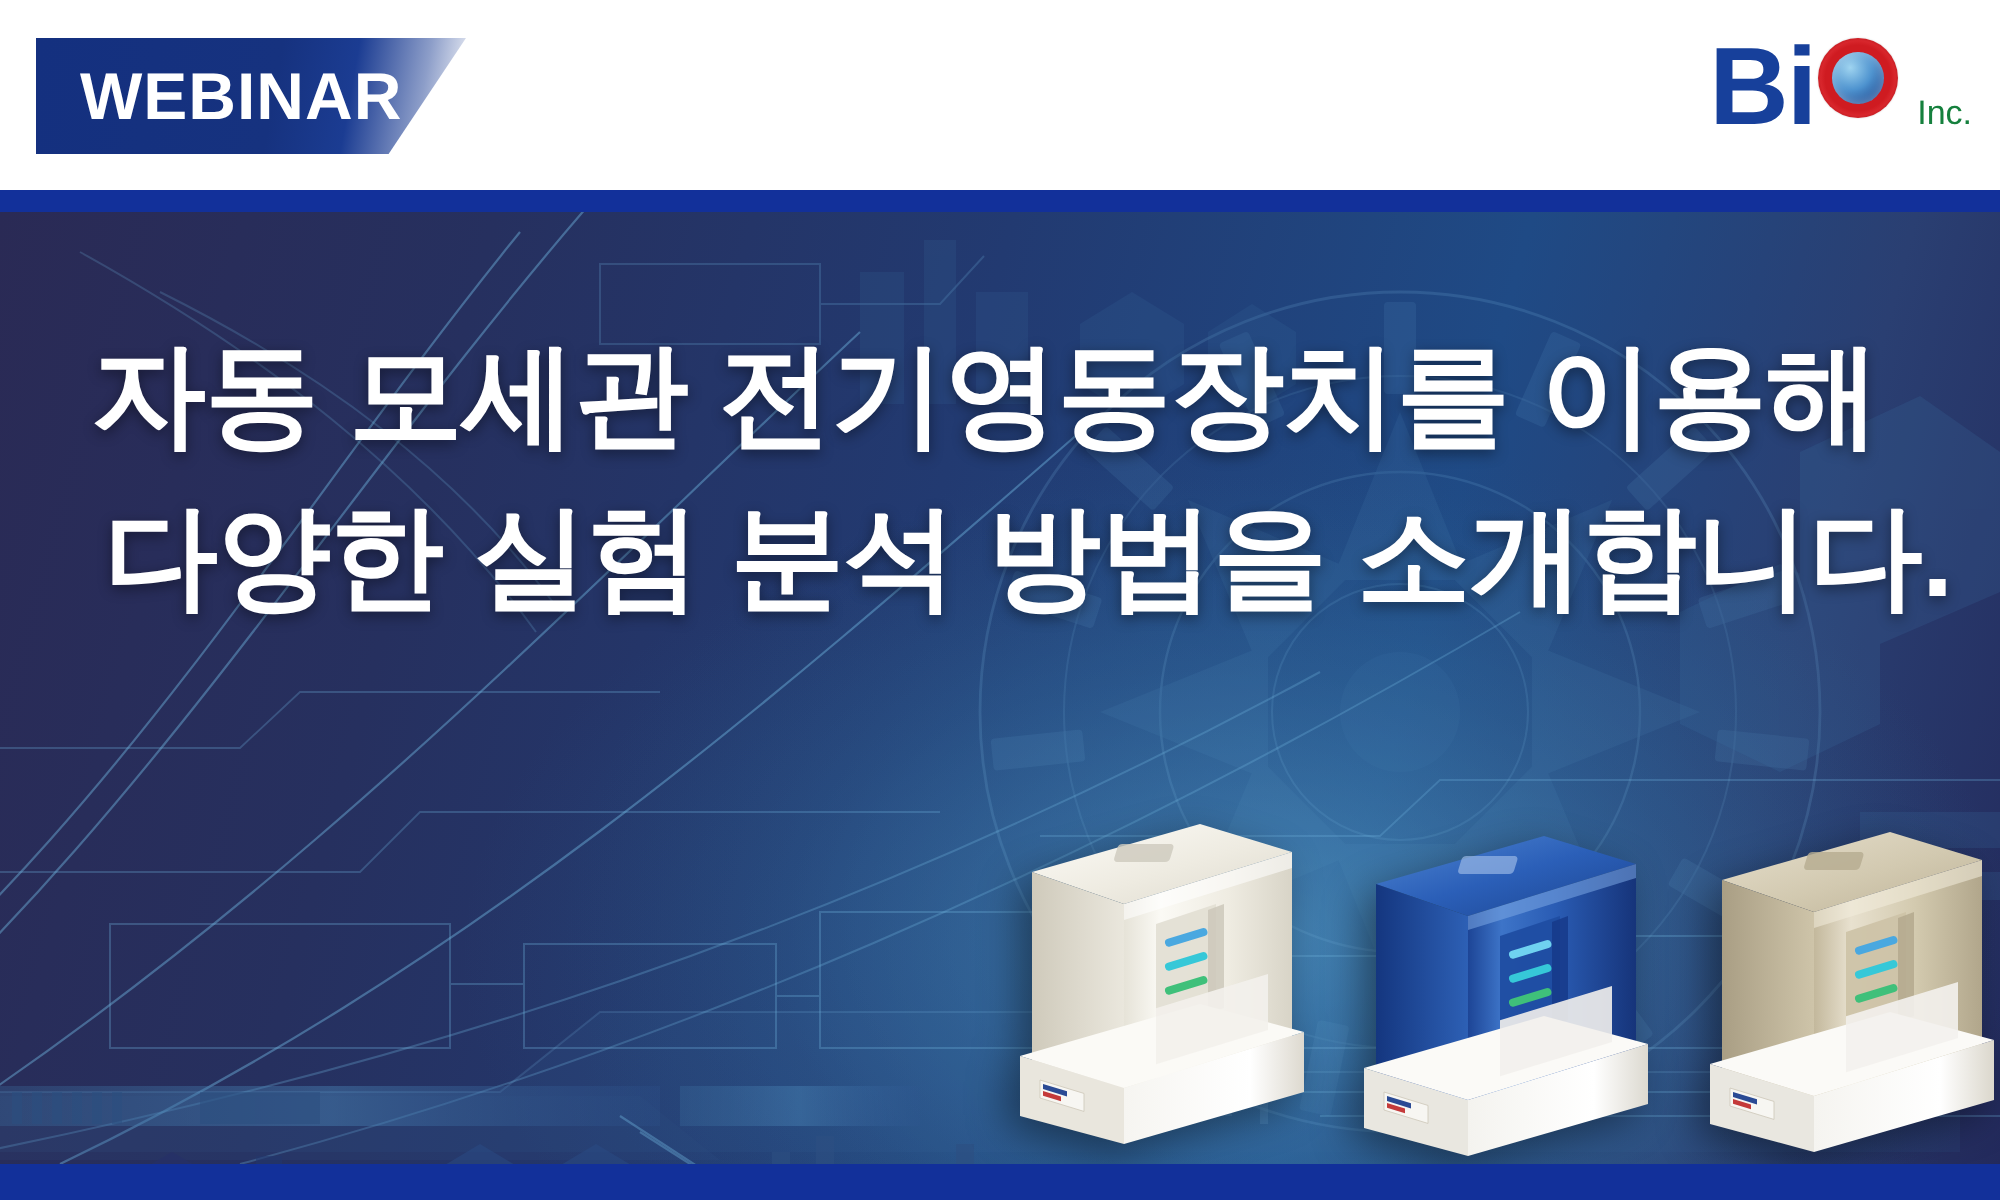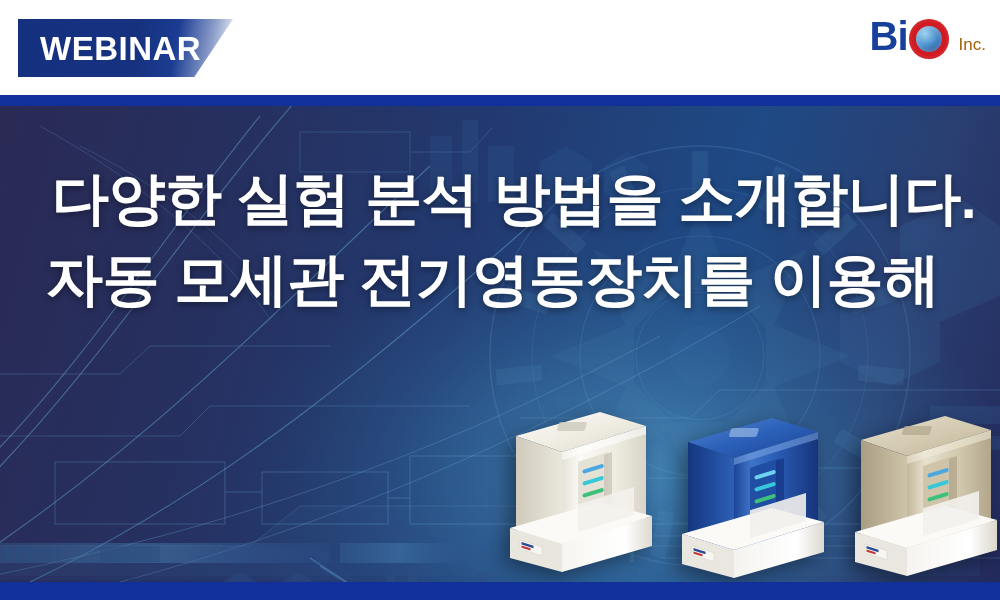--- a/index.html
+++ b/index.html
@@ -60,26 +60,26 @@
   #logo {
     position: absolute;
     right: 14px;
     top: 16px;
     height: 62px;
     display: flex;
     align-items: baseline;
     white-space: nowrap;
   }
   #logo .logo-word {
-    font-size: 40px;
+    font-size: 55px;
     font-weight: bold;
     letter-spacing: -1px;
     line-height: 1;
     display: flex;
-    align-items: flex-end;
+    align-items: flex-start;
   }
   #logo .seg-bi {
     color: #17409b;
   }
   #logo .seg-ptic {
     background: linear-gradient(100deg, #2a57a8 0%, #3f7dc0 45%, #6fb2dd 100%);
     -webkit-background-clip: text;
     background-clip: text;
     color: #3a6fb5;
   }
@@ -116,21 +116,21 @@
     position: absolute;
     left: 50%;
     top: -2px;
     width: 1px;
     height: 30px;
     background: rgba(200,235,255,0.8);
     transform-origin: 50% 50%;
   }
   #logo .logo-inc {
     font-size: 17px;
-    color: #a16207;
+    color: #15803d;
     margin-left: 9px;
     font-weight: normal;
     letter-spacing: 0px;
     line-height: 1;
   }
 
   
   #top-rule {
     position: absolute;
     left: 0; top: 95px;
@@ -431,22 +431,22 @@
         </g>
 
         <g fill="none" stroke="#72b8e0" stroke-width="1.1" opacity="0.38">
           <path d="M310,452 L430,530 L300,520"></path>
           <path d="M320,460 L436,534"></path>
         </g>
       </g>
     </svg>
 
     <div id="headline">
+      <span class="hl-line first">자동 모세관 전기영동장치를 이용해</span>
       <span class="hl-line second">다양한 실험 분석 방법을 소개합니다.</span>
-      <span class="hl-line first">자동 모세관 전기영동장치를 이용해</span>
     </div>
 
     <div id="instruments">
 
       <div class="instrument" style="left:500px; top:294px;">
         <svg width="160" height="180" viewBox="0 0 160 180">
           <defs>
             <linearGradient id="wTop" x1="0" y1="0" x2="1" y2="1">
               <stop offset="0%" stop-color="#fdfcf8"></stop>
               <stop offset="55%" stop-color="#eeebe1"></stop>

